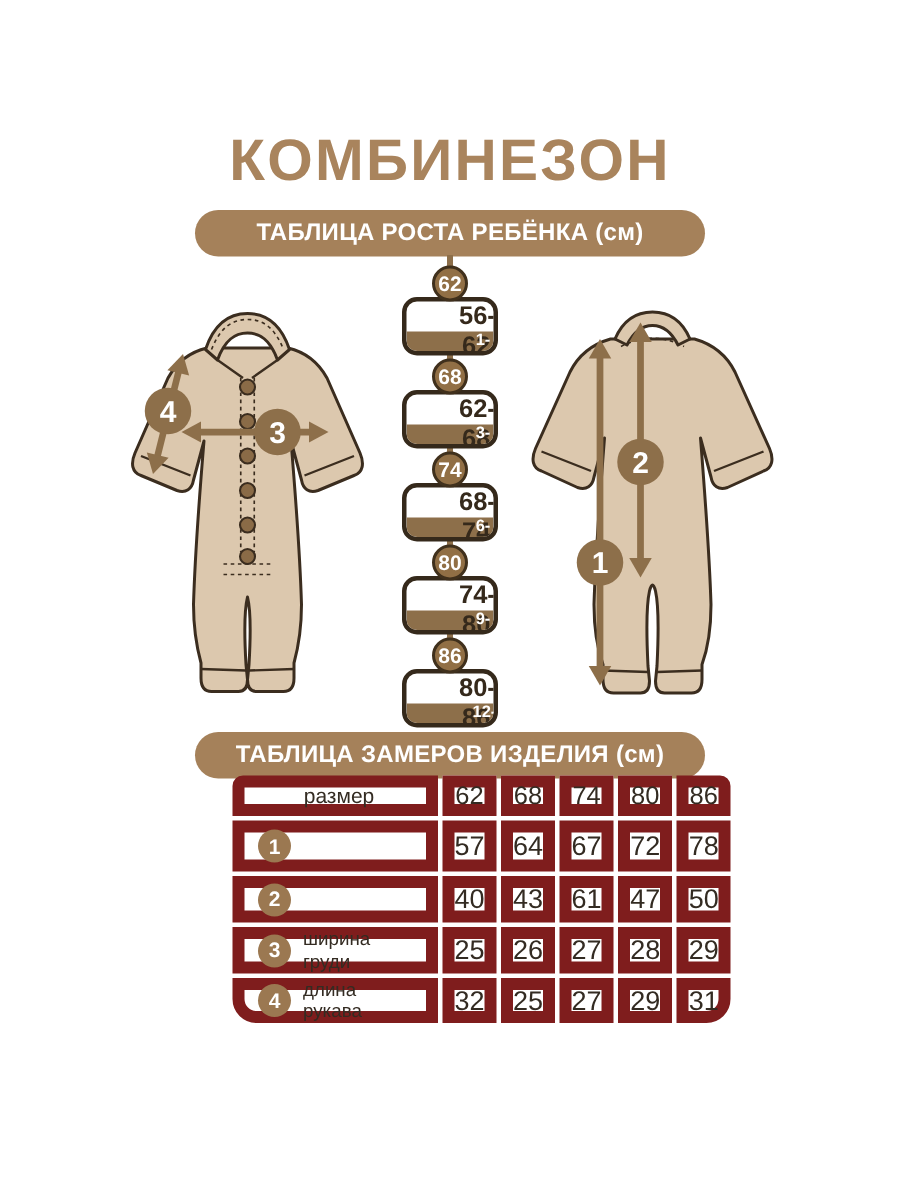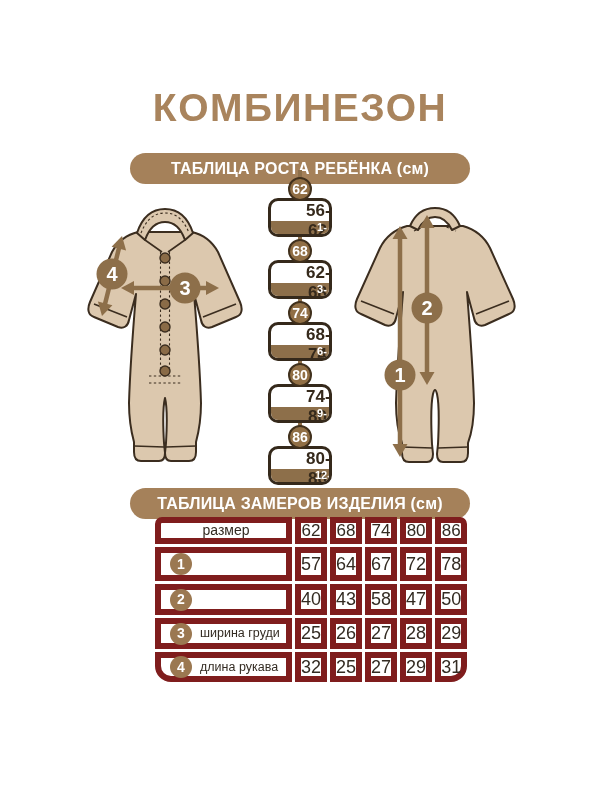--- a/index.html
+++ b/index.html
@@ -15,21 +15,21 @@
     position:absolute;top:86px;left:0;width:600px;text-align:center;
     font-size:39px;font-weight:bold;color:#a9845d;letter-spacing:1.5px;
   }
 
   .banner{
     position:absolute;left:130px;width:340px;height:31px;
     background:#a5815a;border-radius:16px;
     color:#ffffff;font-weight:bold;font-size:16px;letter-spacing:.2px;
     display:flex;align-items:center;justify-content:center;
   }
-  .banner.first{top:153px;}
+  .banner.first{top:140px;}
   .banner.second{top:488px;}
 
   .stem{position:absolute;left:298px;top:170px;width:4px;height:280px;background:#8d6f4a;}
 
   .badge{position:absolute;left:268px;width:64px;display:flex;flex-direction:column;align-items:center;}
   .badge.b0{top:177px}.badge.b1{top:239px}.badge.b2{top:301px}.badge.b3{top:363px}.badge.b4{top:425px}
   .badge-circle{
     width:20px;height:20px;border-radius:50%;
     background:#916f45;border:2px solid #40301c;
     color:#fff;font-weight:bold;font-size:14px;
@@ -45,21 +45,21 @@
   .garment{position:absolute;}
   .garment.front{left:75px;top:200px;width:180px;height:270px;}
   .garment.back{left:340px;top:200px;width:190px;height:270px;}
 
   .size-table{
     position:absolute;left:155px;top:517px;width:290px;
     display:grid;grid-template-columns:137px repeat(5,1fr);
     grid-template-rows:27px 34px 31px 31px 30px;gap:3px;
   }
   .cell{
-    background:#fff;border:6px solid #7f1d1d;box-sizing:border-box;
+    background:#fff;border:8px solid #7f1d1d;box-sizing:border-box;
     display:flex;align-items:center;justify-content:center;
     font-size:18px;color:#332b22;
   }
   .cell.lbl{justify-content:flex-start;padding:0 4px 0 9px;gap:8px;font-size:12.5px;line-height:1.15;}
   .cell.hdr-lbl{font-size:14px;justify-content:center;}
   .cell.hdr{font-size:17px;}
   .cell.tl{border-top-left-radius:7px}
   .cell.tr{border-top-right-radius:7px}
   .cell.bl{border-bottom-left-radius:16px}
   .cell.br{border-bottom-right-radius:16px}
@@ -238,21 +238,21 @@
     <div class="cell">64</div>
     <div class="cell">67</div>
     <div class="cell">72</div>
     <div class="cell">78</div>
 
     <div class="cell lbl">
       <span class="row-circle">2</span>
     </div>
     <div class="cell">40</div>
     <div class="cell">43</div>
-    <div class="cell">58</div>
+    <div class="cell">61</div>
     <div class="cell">47</div>
     <div class="cell">50</div>
 
     <div class="cell lbl">
       <span class="row-circle">3</span>
       <span>ширина груди</span>
     </div>
     <div class="cell">25</div>
     <div class="cell">26</div>
     <div class="cell">27</div>

